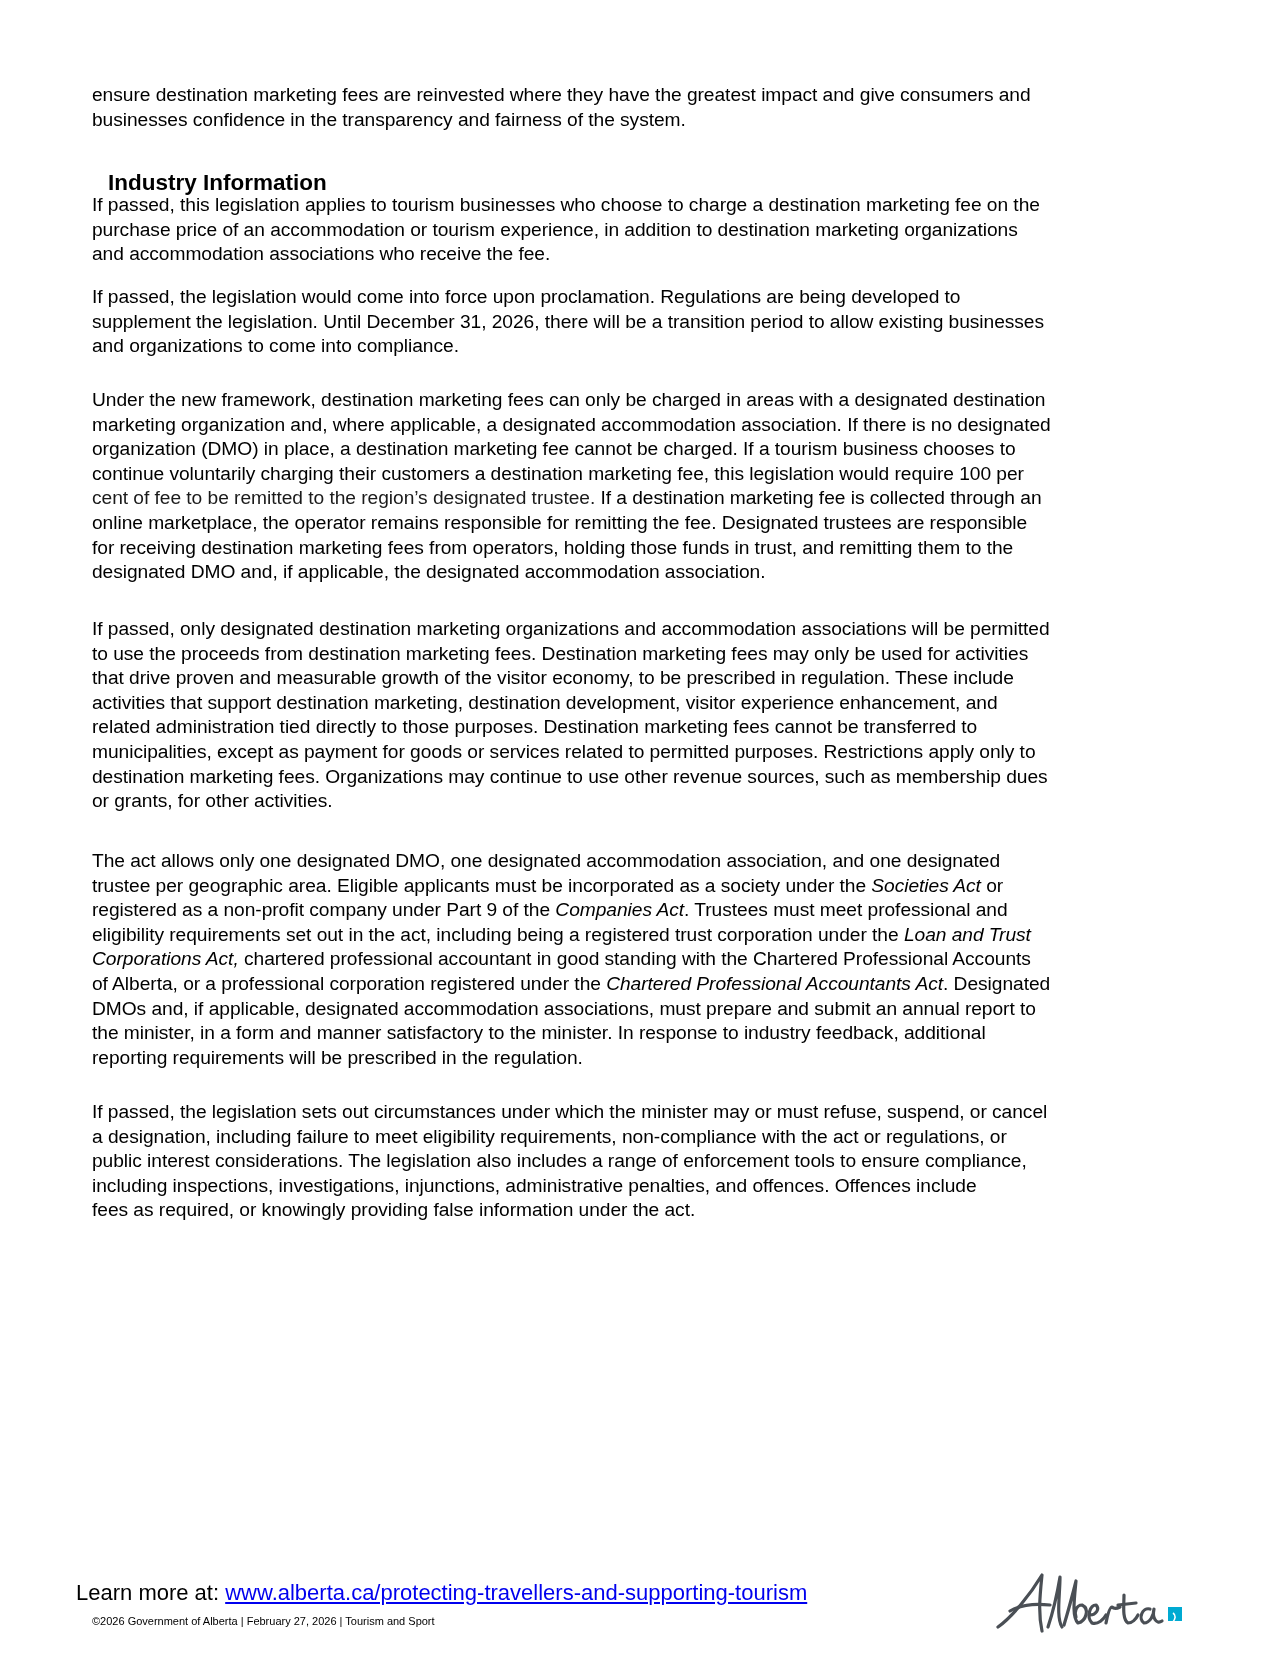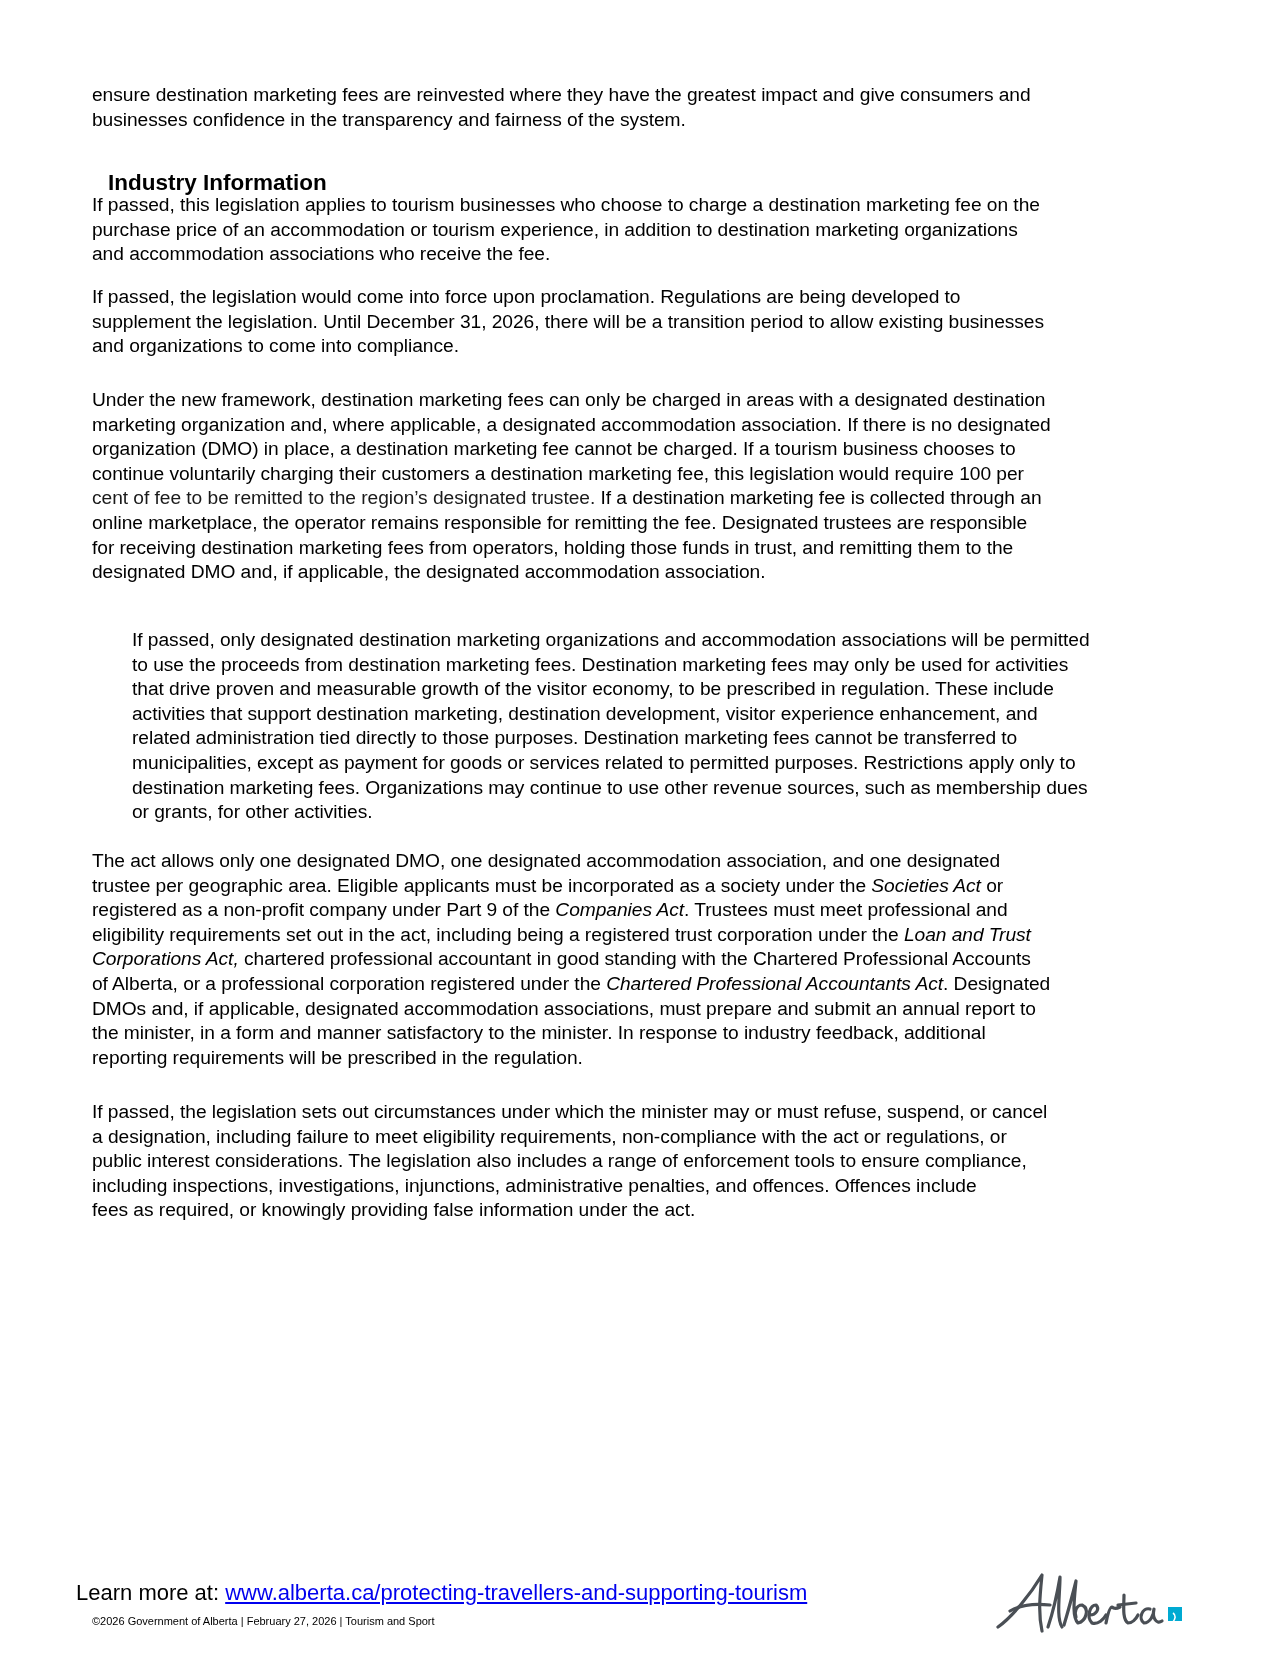--- a/index.html
+++ b/index.html
@@ -8,21 +8,21 @@
   .page { position: absolute; left: 92px; top: 83px; width: 1120px; }
   p { margin: 0; font-size: 19.2px; line-height: 24.6px; letter-spacing: -0.05px; white-space: nowrap; }
   .line { display: block; }
   .soft { color: #1a1a1a; }
   h2 { margin: 16px; font-size: 22.5px; font-weight: bold; line-height: 28px; }
   #p0 { position: absolute; top: 0; }
   #h1 { position: absolute; top: 70px; }
   #p1 { position: absolute; top: 110px; }
   #p2 { position: absolute; top: 202px; }
   #p3 { position: absolute; top: 305px; }
-  #p4 { position: absolute; top: 545px; margin-left: 40px; }
+  #p4 { position: absolute; top: 534px; }
   #p5 { position: absolute; top: 766px; }
   #p6 { position: absolute; top: 1017px; }
   .footer-learn { position: absolute; left: 76px; top: 1581px; font-size: 22px; line-height: 24px; white-space: nowrap; }
   .footer-learn a { color: #0000ee; text-decoration: underline; }
   .footer-meta { position: absolute; left: 92px; top: 1612px; font-size: 11px; line-height: 18px; white-space: nowrap; color: #000; }
   .logo { position: absolute; left: 990px; top: 1565px; width: 210px; height: 80px; }
 </style>
 </head>
 <body>
 

